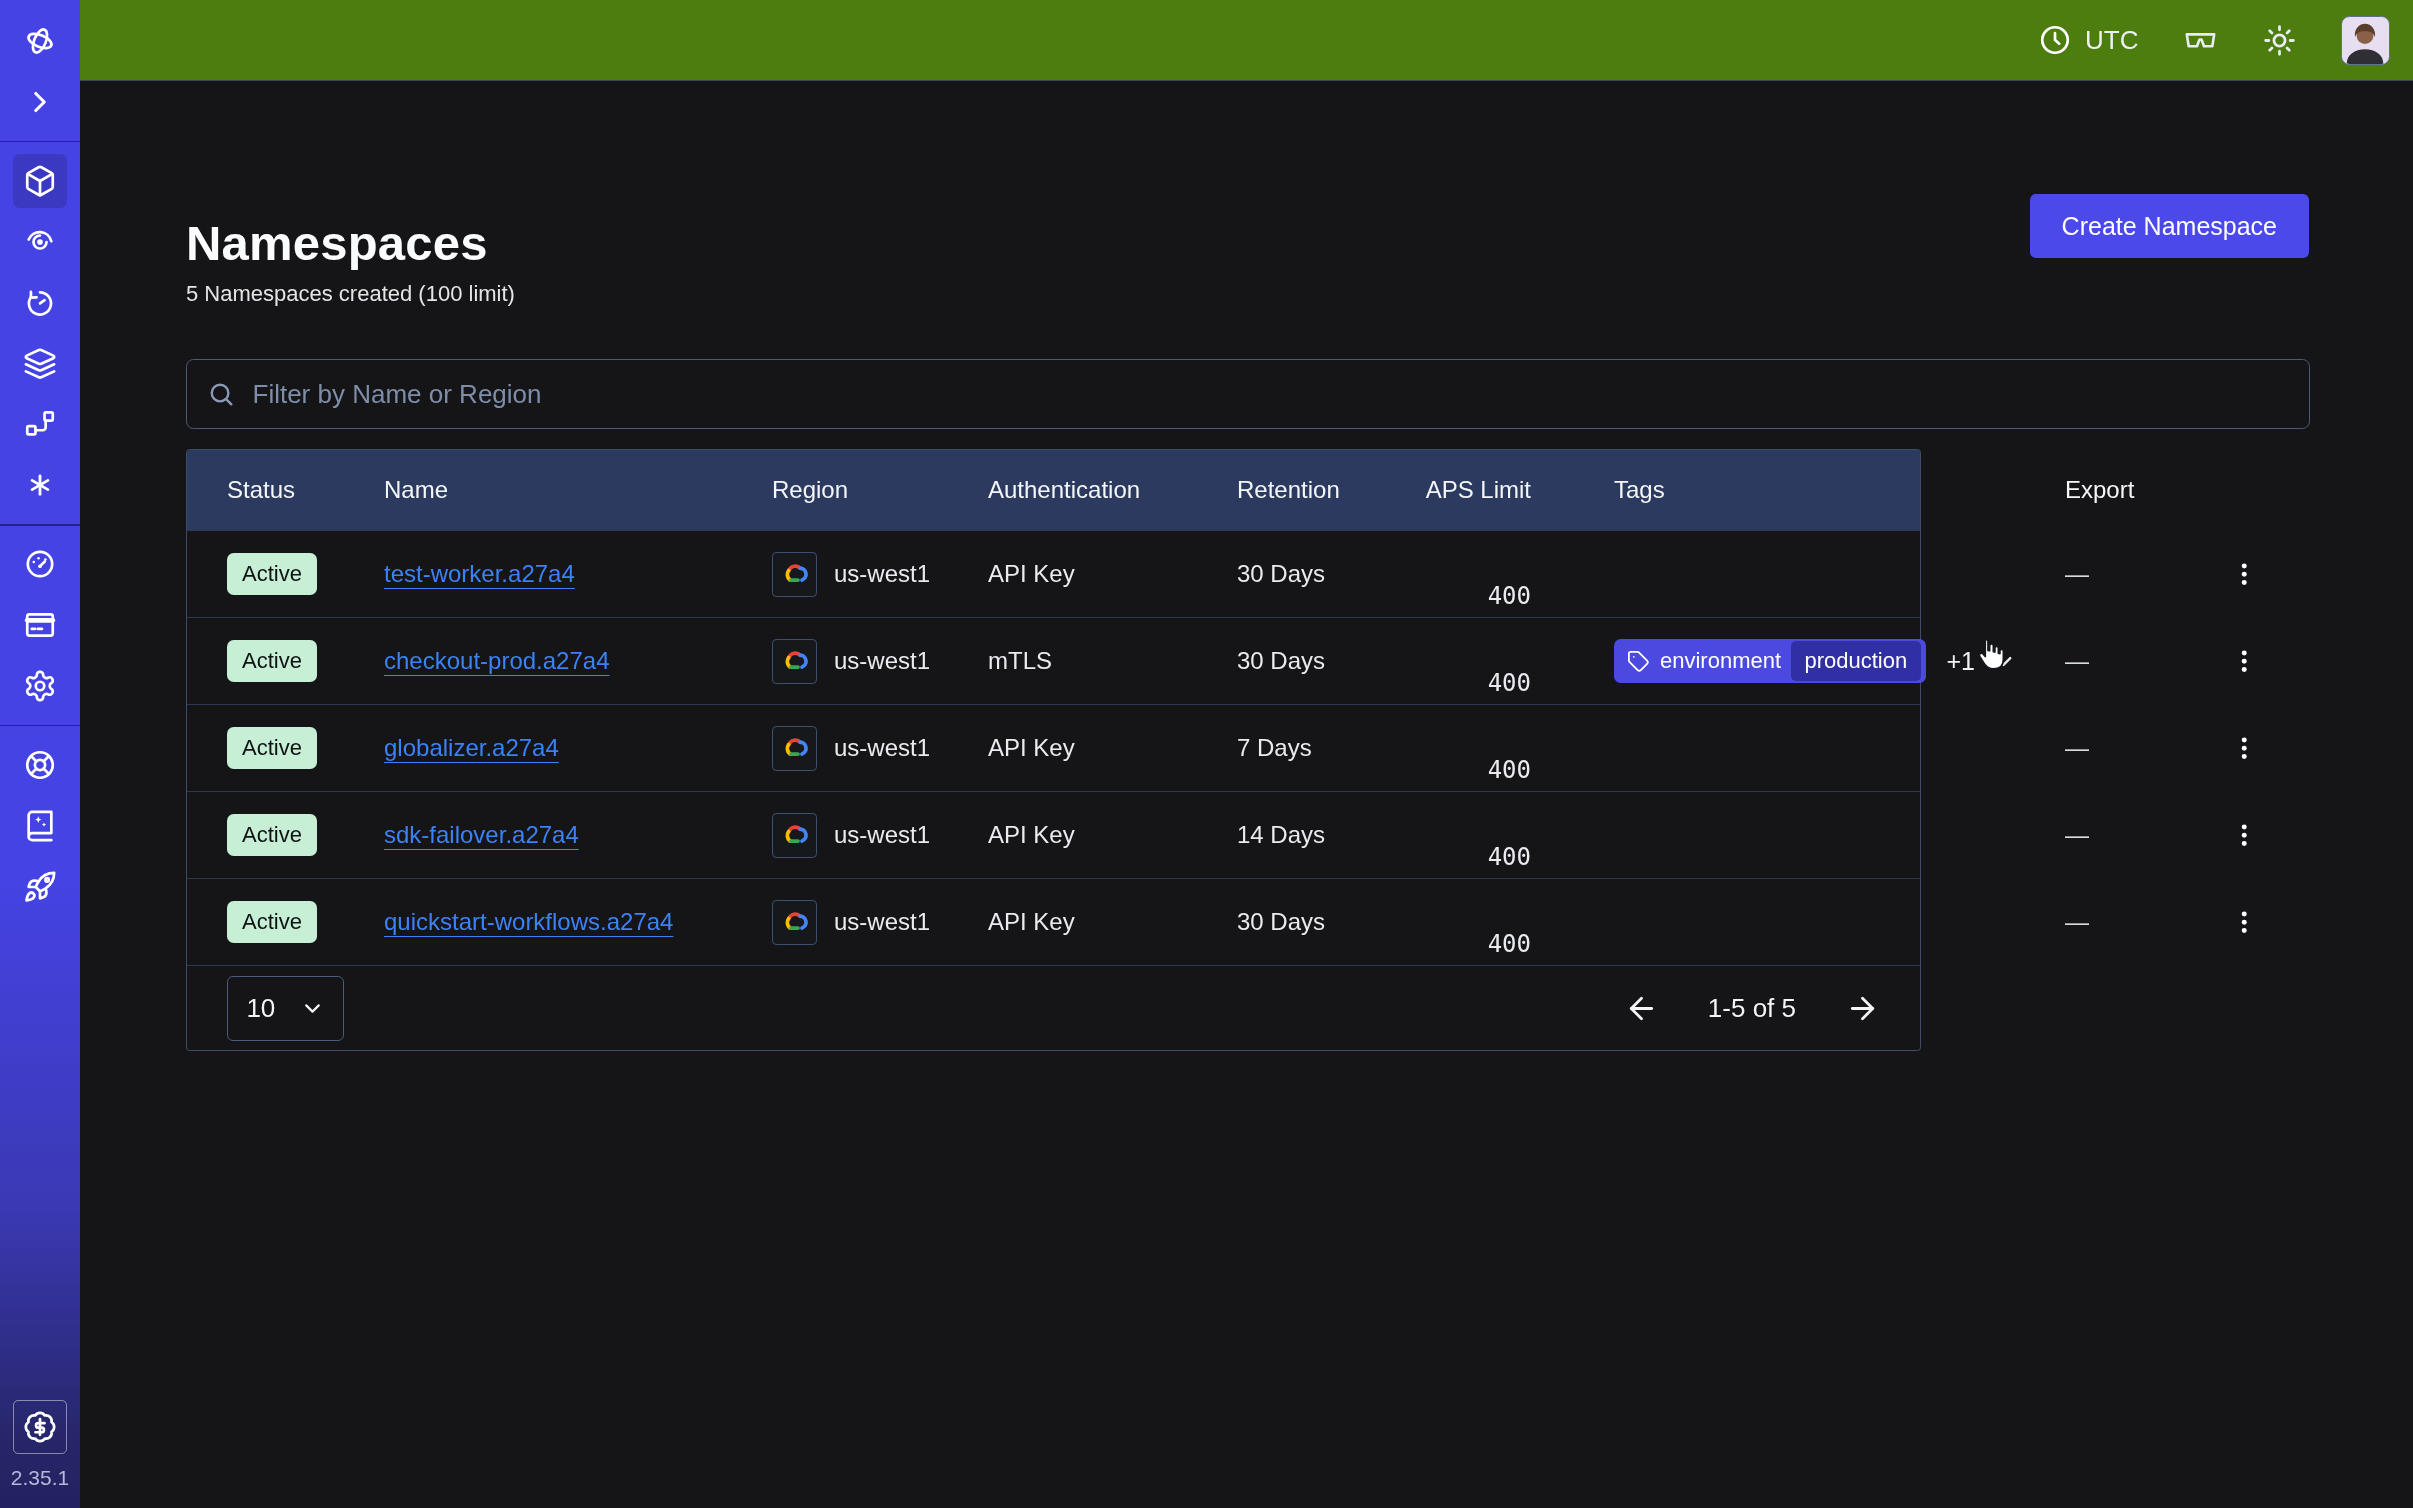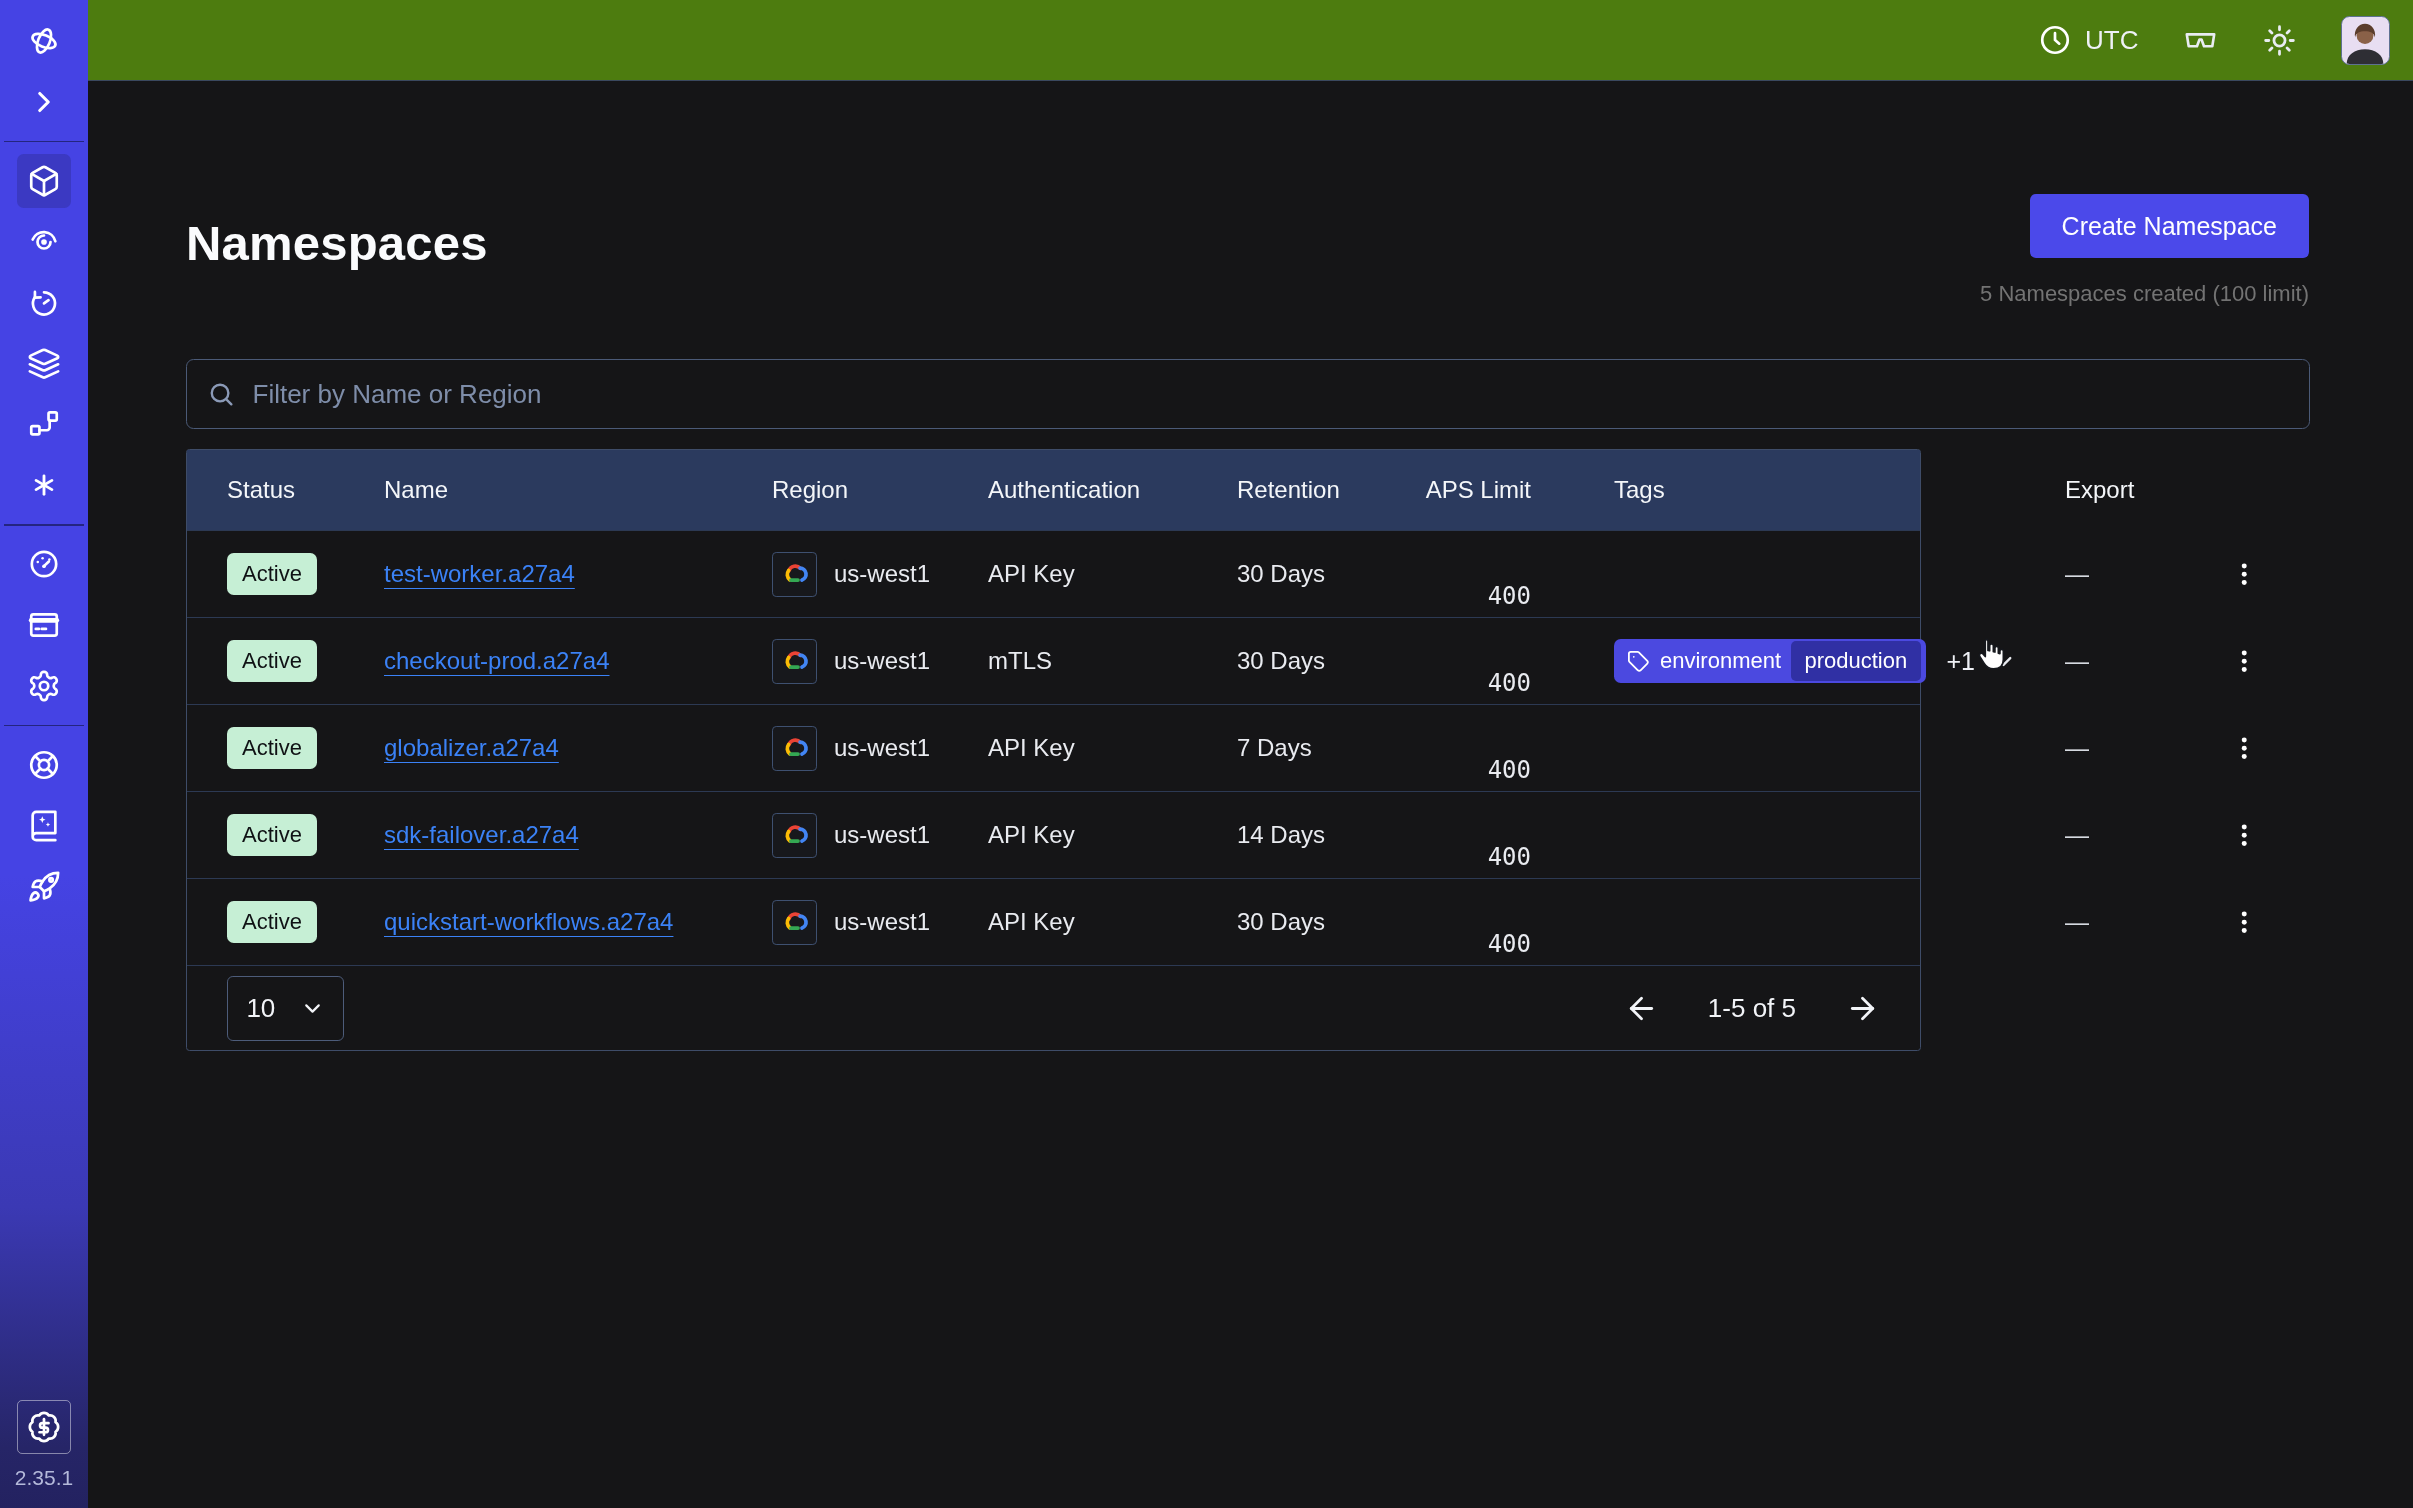--- a/index.html
+++ b/index.html
@@ -8,21 +8,21 @@
     background:#151517;
     font-family:"Liberation Sans", sans-serif;
     color:#e9ebf0;
     overflow:hidden;
     position:relative;
   }
   .mono { font-family:"DejaVu Sans Mono", monospace;margin-top:44px; }
 
   
   .sidebar {
-    position:absolute; left:0; top:0; width:88px; height:1508px; z-index:20;
+    position:absolute; left:0; top:0; width:80px; height:1508px; z-index:20;
     background:linear-gradient(180deg,#4543e4 0%,#4543e4 58%,#3b39b4 80%,#262567 96%,#232260 100%);
     display:flex; flex-direction:column; align-items:center;
   }
   .nav-item { width:54px; height:54px; margin:3.4px 0; border-radius:6.7px;
     display:flex; align-items:center; justify-content:center; color:#fff; cursor:pointer; flex:none; }
   .nav-item.active { background:#3b39c2; }
   .nav-item svg { width:34px; height:34px; }
   .side-divider { width:80px; height:1.7px; background:rgba(10,12,45,.55); margin:8.4px 0; flex:none; }
   .side-spacer { flex:1; }
   .plan-btn { width:54px; height:54px; border:1.7px solid rgba(255,255,255,.45); border-radius:5px;
@@ -40,21 +40,21 @@
   .tb-icon { color:#e9ecf2; display:flex; cursor:pointer; }
   .tb-icon svg { width:35px; height:35px; }
   .avatar { width:49px; height:49px; border-radius:8.4px; border:1.7px solid #5d7191; overflow:hidden;
     background:#e8def2; display:flex; align-items:flex-end; justify-content:center; cursor:pointer; }
   .avatar svg { width:44px; height:44px; }
 
   
   .main { position:absolute; left:80px; top:83px; right:0; bottom:0; background:#151517; }
   .content { position:relative; padding:99px 104px 0 106px; }
   h1.page-title { font-size:49px; font-weight:600; color:#fafbfd; letter-spacing:0.2px;margin-top:33px; }
-  .subtitle { margin-top:10px; font-size:22px; color:#737373;text-align:right; }
+  .subtitle { margin-top:10px; font-size:22px; color:#e5e5e5; }
   .create-btn {
     position:absolute; right:104px; top:111px; height:64px; padding:0 32px;
     background:#4b49ea; color:#fff; font-size:25px; font-weight:500; font-family:inherit;
     border:none; border-radius:5.9px; cursor:pointer;
   }
   .filter-box {
     margin-top:52px; height:70px; width:2124px; border:1.7px solid #4b5a77; border-radius:7.5px;
     display:flex; align-items:center; padding:0 20px; gap:17px; background:#151517;
   }
   .filter-box svg { width:28.5px; height:28.5px; color:#8b9ab7; flex:none; }

